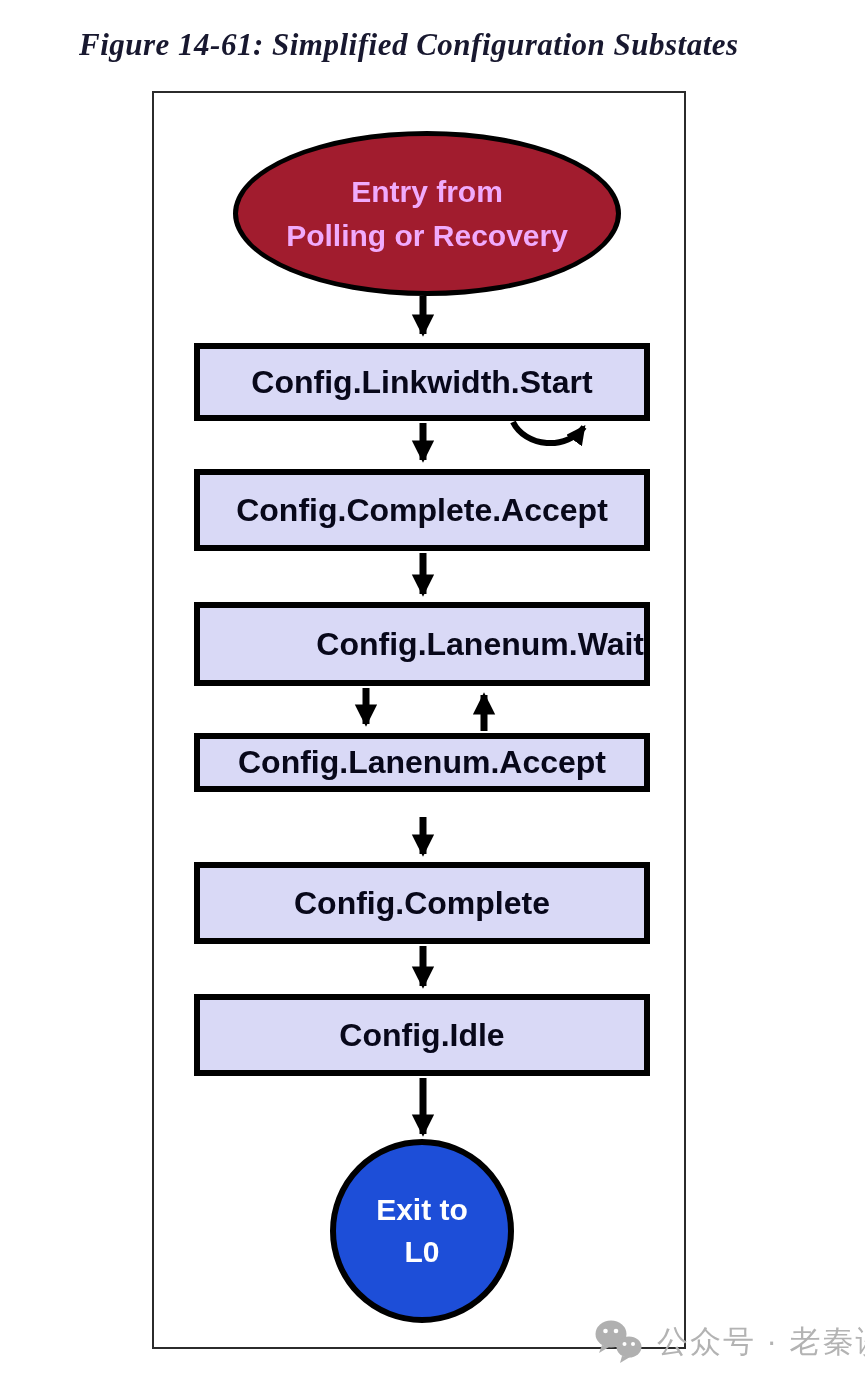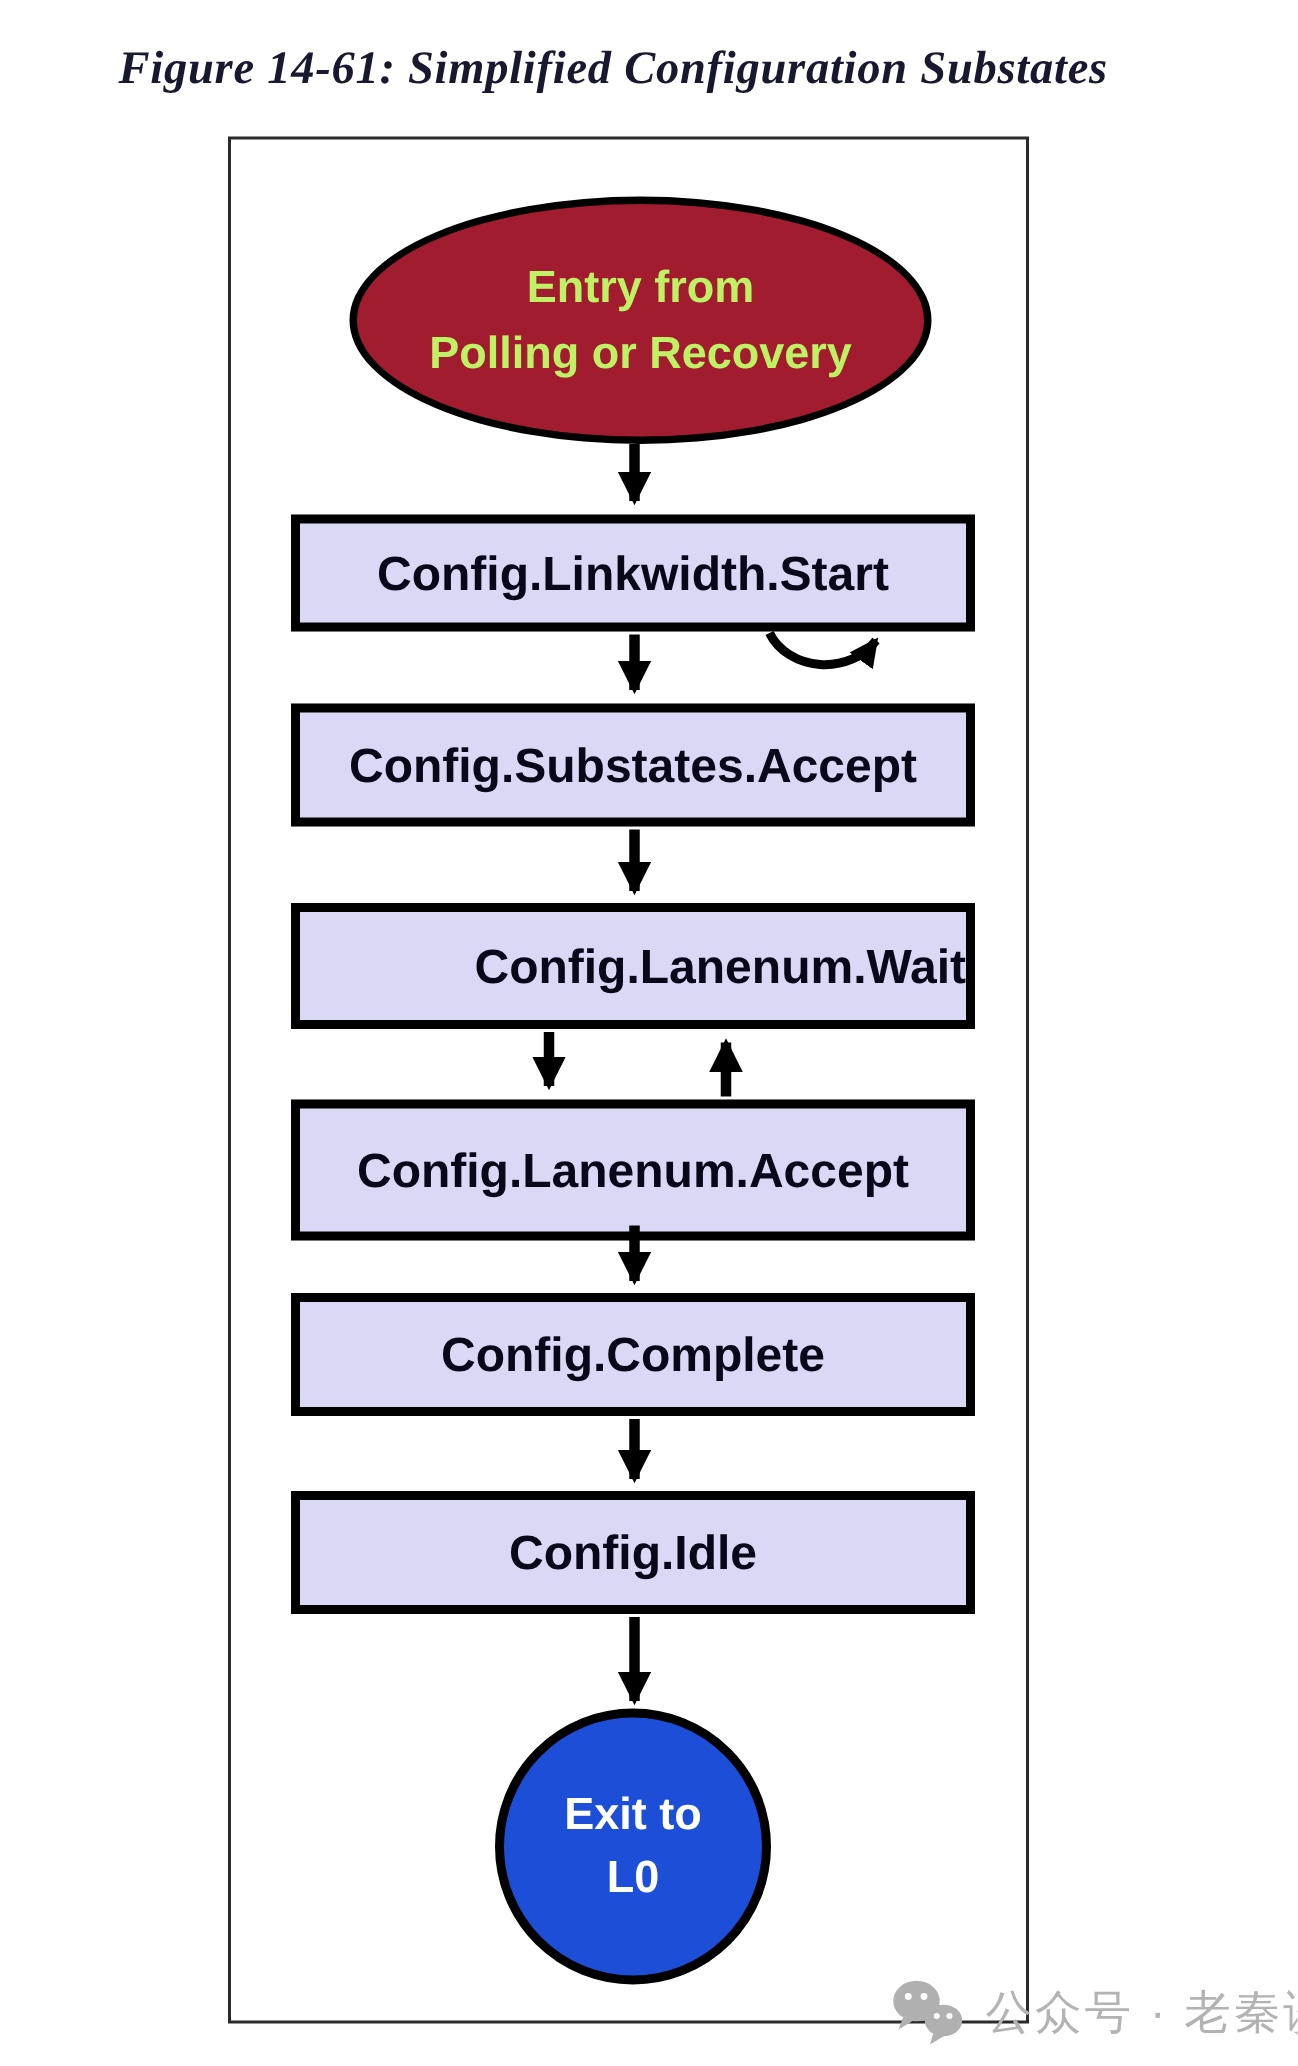--- a/index.html
+++ b/index.html
@@ -21,31 +21,31 @@
     border:2px solid #2b2b2b;box-sizing:border-box;background:#ffffff;
   }
   .node{
     position:absolute;box-sizing:border-box;
     display:flex;align-items:center;justify-content:center;
     text-align:center;
   }
   .entry-ellipse{
     left:233px;top:131px;width:388px;height:165px;
     background:#a11c2e;border:5px solid #000;border-radius:50%;
-    color:#bef264;font-weight:bold;font-size:30px;line-height:1.45;
+    color:#f0abfc;font-weight:bold;font-size:30px;line-height:1.45;
   }
   .state-box{
     left:194px;width:456px;
     background:#d9d9f6;border:6px solid #000;
     color:#08081a;font-weight:bold;font-size:32px;
   }
   .b1{top:343px;height:78px;}
   .b2{top:469px;height:82px;}
   .b3{top:602px;height:84px;justify-content:flex-end;}
-  .b4{top:733px;height:94px;}
+  .b4{top:733px;height:59px;}
   .b5{top:862px;height:82px;}
   .b6{top:994px;height:82px;}
   .exit-circle{
     left:330px;top:1139px;width:184px;height:184px;
     background:#1d4ed8;border:6px solid #000;border-radius:50%;
     color:#ffffff;font-weight:bold;font-size:30px;line-height:1.4;
   }
   .arrows{position:absolute;left:0;top:0;pointer-events:none;}
   .watermark{
     position:absolute;left:591px;top:1318px;
@@ -66,21 +66,21 @@
   <div>
     <span>Entry from</span><br>
     <span>Polling or Recovery</span>
   </div>
 </div>
 
 <div class="node state-box b1">
     <span>Config.Linkwidth.Start</span>
   </div>
 <div class="node state-box b2">
-    <span>Config.Substates.Accept</span>
+    <span>Config.Complete.Accept</span>
   </div>
 <div class="node state-box b3">
     <span>Config.Lanenum.Wait</span>
   </div>
 <div class="node state-box b4">
     <span>Config.Lanenum.Accept</span>
   </div>
 <div class="node state-box b5">
     <span>Config.Complete</span>
   </div>

